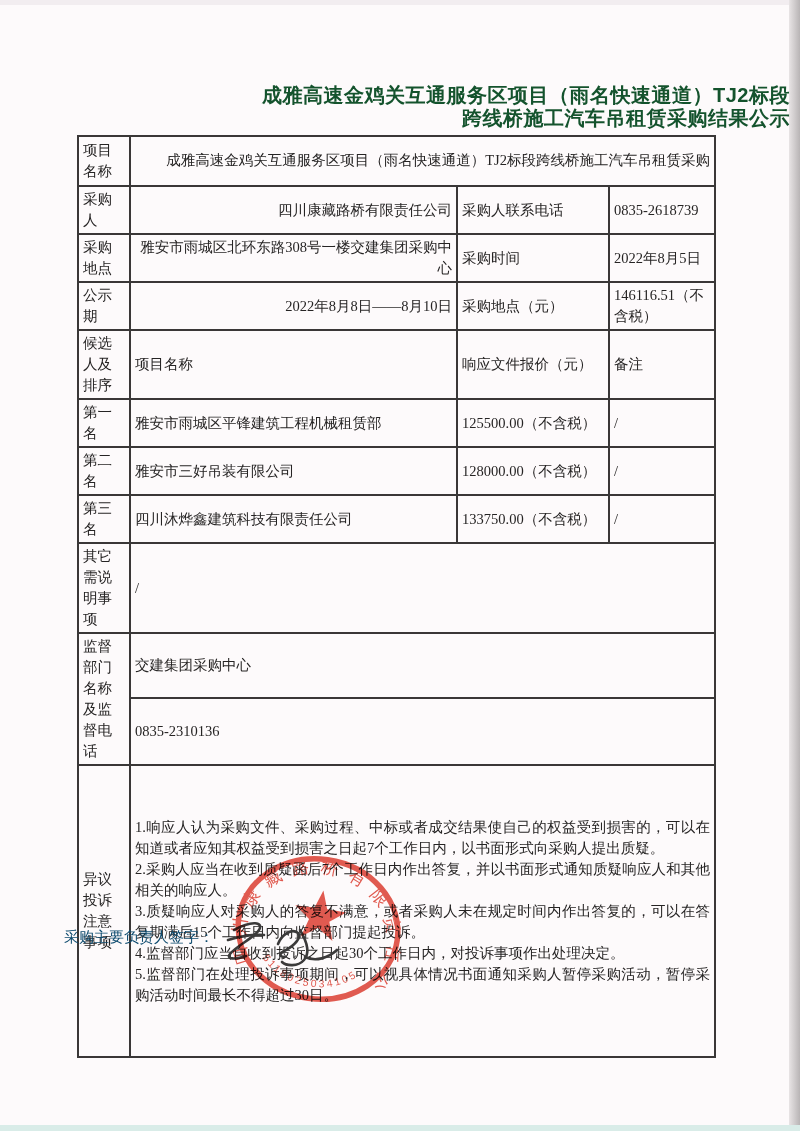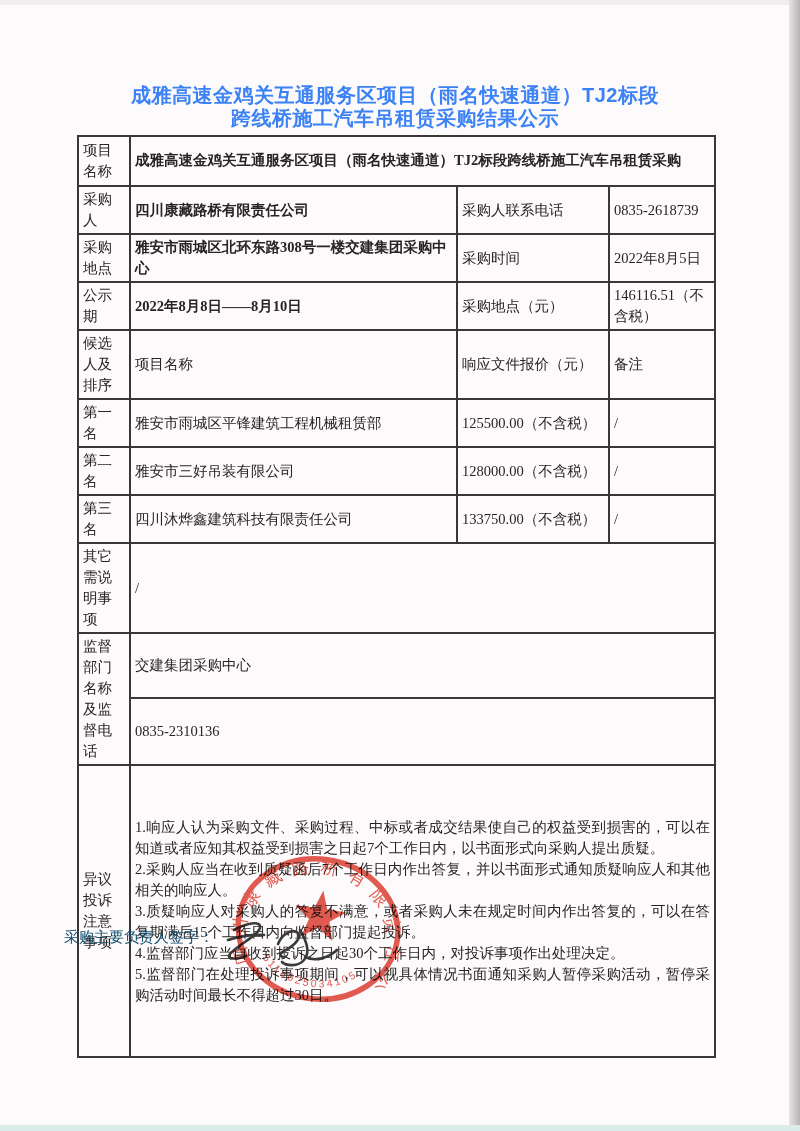--- a/index.html
+++ b/index.html
@@ -7,37 +7,37 @@
     position:relative;width:800px;height:1131px;background:#fdfafb;
     font-family:"Liberation Serif","DejaVu Serif",serif;color:#262424;
     overflow:hidden;
   }
   .edge-right{position:absolute;top:0;right:0;width:11px;height:1131px;
     background:linear-gradient(to right,#e8e4e5,#b8b4b5);}
   .edge-bottom{position:absolute;left:0;bottom:0;width:800px;height:6px;background:#d9ece8;}
   .edge-top{position:absolute;left:0;top:0;width:800px;height:5px;background:#f2edf0;}
 
   .title{
-    position:absolute;top:84px;left:0;width:790px;text-align:center;
+    position:absolute;top:84px;left:0;width:790px;text-align:right;
     font-family:"Liberation Sans","DejaVu Sans",sans-serif;
-    font-weight:700;font-size:20px;line-height:23px;color:#3b82f6;letter-spacing:.5px;
+    font-weight:700;font-size:20px;line-height:23px;color:#14532d;letter-spacing:.5px;
   }
 
   table.doc{
     position:absolute;left:77px;top:135px;width:637px;
     border-collapse:collapse;table-layout:fixed;
   }
   table.doc td{
     border:2px solid #3a3737;font-size:14.5px;line-height:1.45;
     padding:2px 4px;vertical-align:middle;word-break:break-all;
   }
   td.lbl{font-size:12.5px;padding:2px 1px 2px 2px;line-height:1.5;}
   td.lbl-c{text-align:left;}
   .ctr{text-align:left;}
-  .left{text-align:left;font-weight:bold;}
+  .left{text-align:right;}
   td.obj{font-size:14.5px;line-height:23.5px;padding:4px 8px;text-align:justify;}
   td.obj p{margin:0;}
 
   .sig-label{position:absolute;left:64px;top:928px;font-size:15px;color:#0c4a6e;}
   .sig-svg{position:absolute;left:212px;top:900px;}
   .stamp-svg{position:absolute;left:218px;top:842px;opacity:.82;mix-blend-mode:multiply;pointer-events:none;}
   .stamp-svg text{font-family:"Liberation Sans","DejaVu Sans",sans-serif;}
 </style>
 </head>
 <body>

